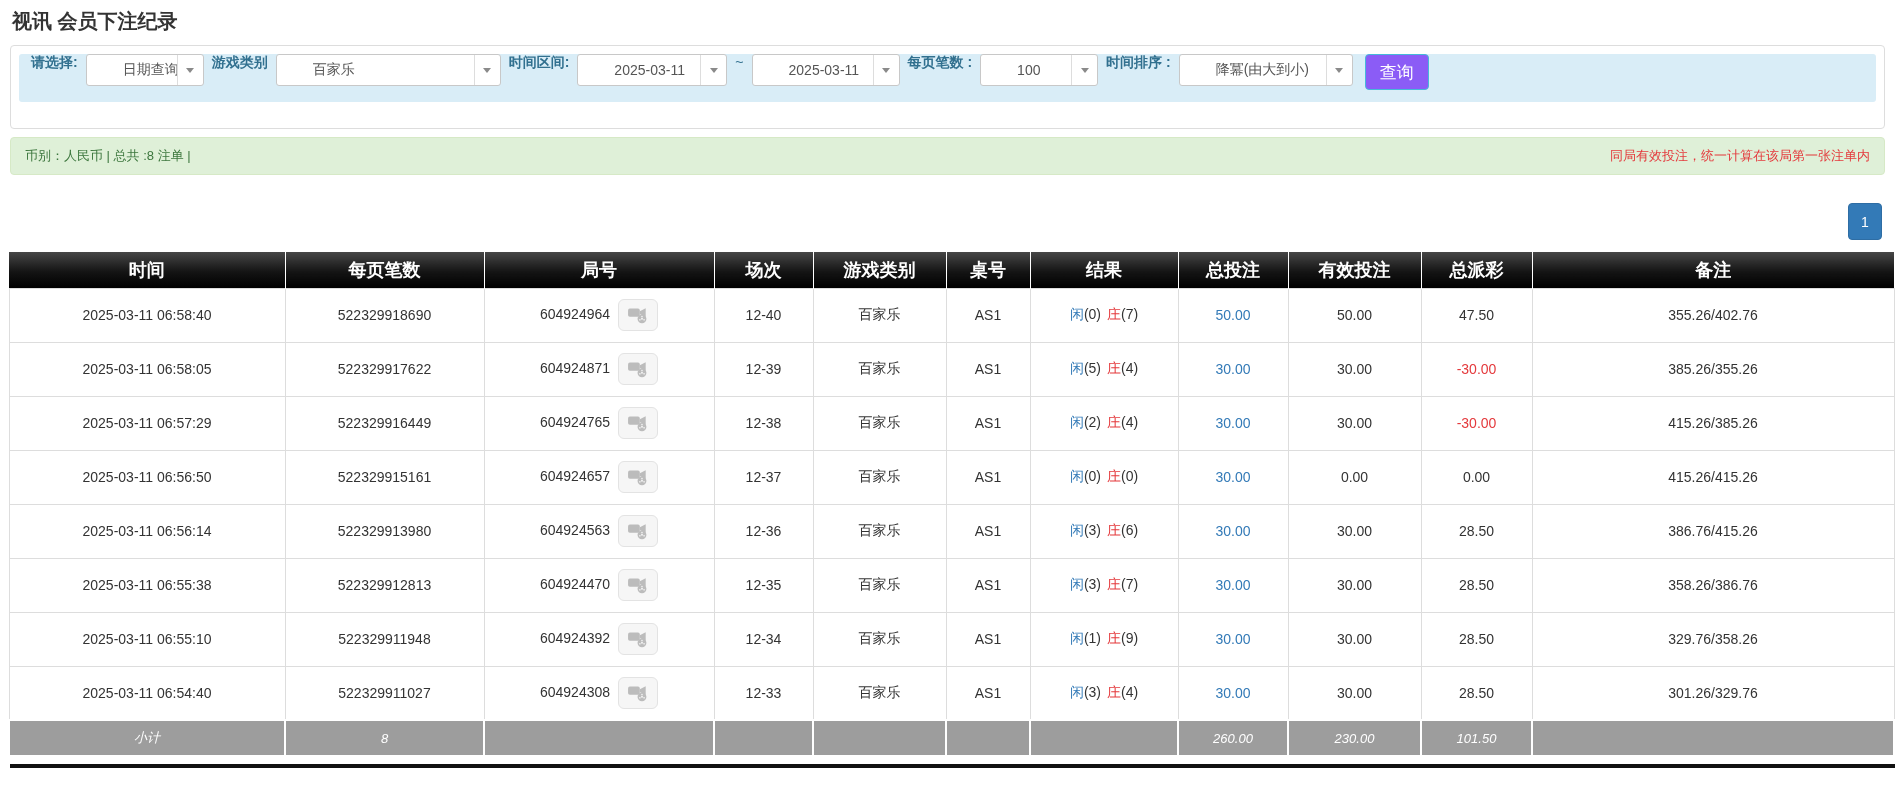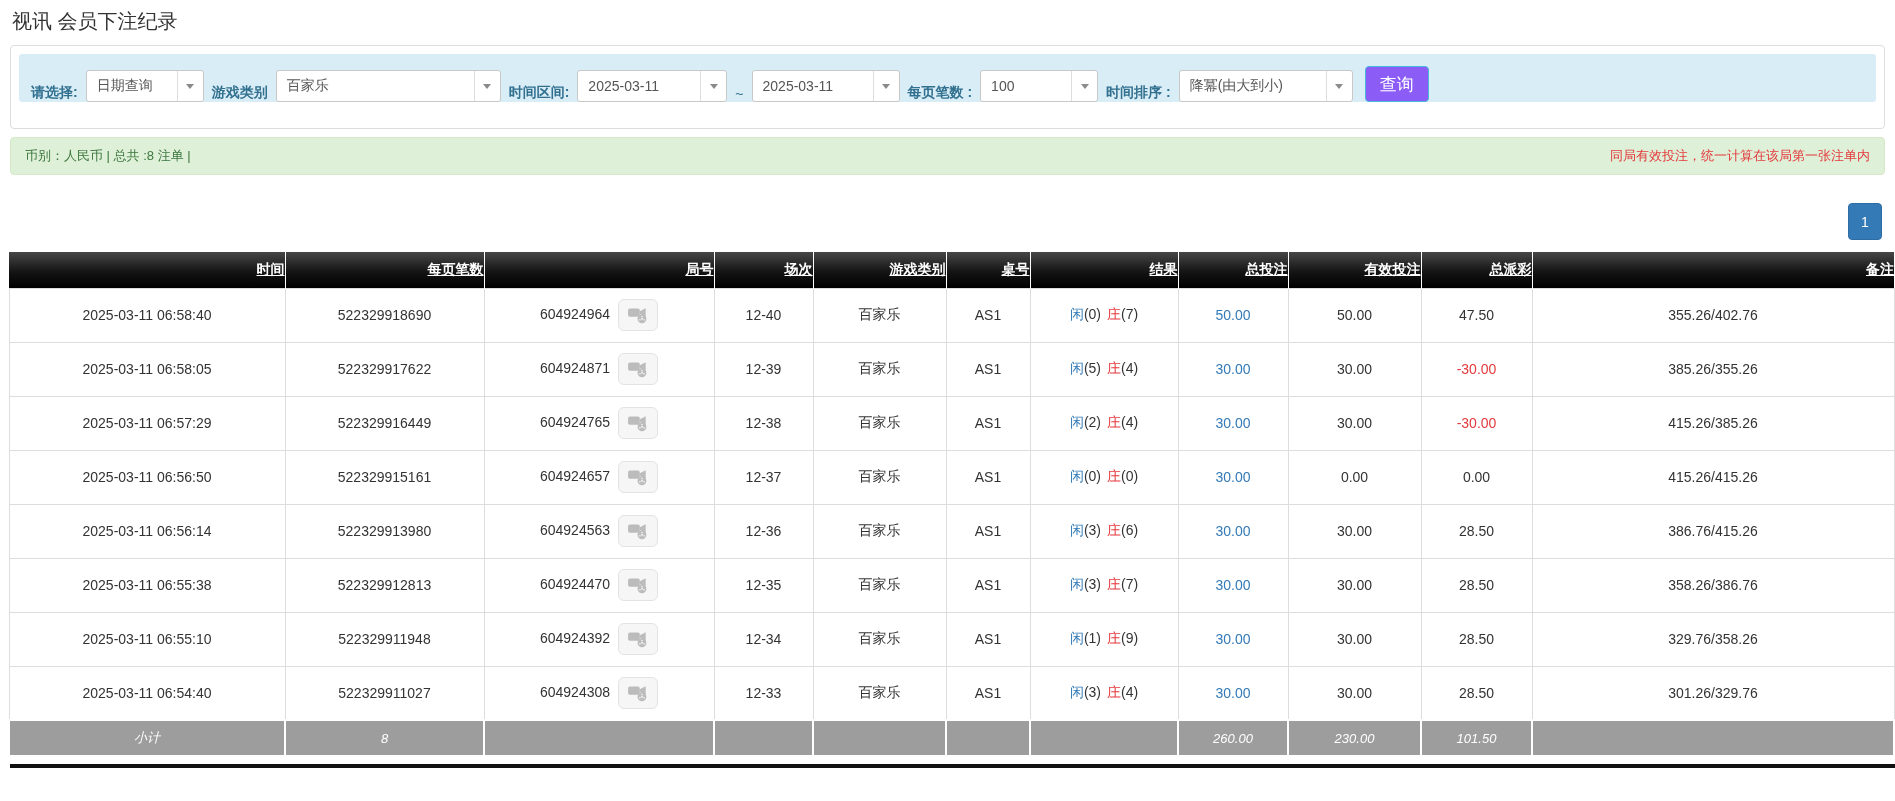--- a/index.html
+++ b/index.html
@@ -1,29 +1,29 @@
 <!DOCTYPE html>
 <html><head>
 <meta charset="utf-8">
 <style>
   * { box-sizing: border-box; margin: 0; padding: 0; }
   html,body { width: 1895px; height: 801px; background:#fff; overflow:hidden;
     font-family: "Liberation Sans", "DejaVu Sans", sans-serif; }
 
-  .page-title { font-size: 20px; color:#333; padding: 8px 0 10px 12px; font-weight: 400; }
+  .page-title { font-size: 20px; color:#333; padding: 8px 0 10px 12px; font-weight: 700; }
 
   .filter-panel { margin: 0 10px; border:1px solid #ddd; border-radius:4px;
     padding: 8px 8px 26px 8px; background:#fff; }
   .filter-bar { background:#d9edf7; border-radius:3px; height:48px;
-    display:flex; align-items:flex-end; gap:8px; padding:0 12px; }
+    display:flex; align-items:flex-start; gap:8px; padding:0 12px; }
   .f-label { color:#31708f; font-weight:bold; font-size:14px; white-space:nowrap; }
   .sel { display:flex; align-items:stretch; background:#fff; border:1px solid #c8c8c8;
     border-radius:3px; height:32px; cursor:pointer; }
   .sel .val { flex:1; display:flex; align-items:center; padding:0 10px;
-    font-size:14px; color:#555; white-space:nowrap; overflow:hidden; }
+    font-size:14px; color:#555; white-space:nowrap; overflow:hidden;margin-left:26px; }
   .sel .arrow { width:26px; display:flex; align-items:center; justify-content:center;
     border-left:1px solid #ddd; }
   .sel .arrow::after { content:""; width:0; height:0; border-left:4px solid transparent;
     border-right:4px solid transparent; border-top:5px solid #8a8a8a; }
   .w1{width:118px}.w2{width:225px}.w3{width:150px}.w4{width:148px}.w5{width:118px}.w6{width:174px}
   .tilde { color:#31708f; font-size:14px; }
   .query-btn { background:#8b5cf6; border:1px solid #46b8da; color:#fff; font-size:17px;
     height:36px; padding:0 14px; border-radius:4px; cursor:pointer; margin-left:4px; }
 
   .summary-bar { margin:8px 10px 12px 10px; background:#dff0d8; border:1px solid #d6e9c6;
@@ -32,22 +32,22 @@
   .summary-left { color:#3c763d; }
   .summary-right { color:#e4393c; }
 
   .pager-row { display:flex; justify-content:flex-end; margin:28px 13px 0 0; }
   .page-btn { background:#337ab7; border:1px solid #2e6da4; color:#fff; font-size:14px;
     width:34px; height:37px; border-radius:4px; cursor:pointer; }
 
   table.records { border-collapse:collapse; margin: 12px 0 0 8px; width: calc(100% - 8px);
     table-layout: fixed; }
   .records th { background: linear-gradient(180deg,#474747 0%,#141414 55%,#000 100%);
-    color:#fff; font-size:14px; font-weight:bold; height:36px; border-right:1px solid #fff;
-    text-align:right;text-decoration:underline; }
+    color:#fff; font-size:18px; font-weight:bold; height:36px; border-right:1px solid #fff;
+    text-align:center; }
   .records th:last-child { border-right:none; }
   .records td { border:1px solid #ddd; height:54px; text-align:center; font-size:14px;
     color:#333; background:#fff; vertical-align:middle; white-space:nowrap; }
   .res-p { color:#337ab7; }
   .res-b { color:#e4393c; margin-left:6px; }
   .res-n { color:#333; }
   .bet-link { color:#337ab7; text-decoration:none; cursor:pointer; }
   .payout.neg { color:#e4393c; }
   .video-btn { background:#f6f6f6; border:1px solid #e3e3e3; border-radius:6px;
     padding:5px 8px 3px 8px; margin-left:8px; cursor:pointer; vertical-align:middle; }

